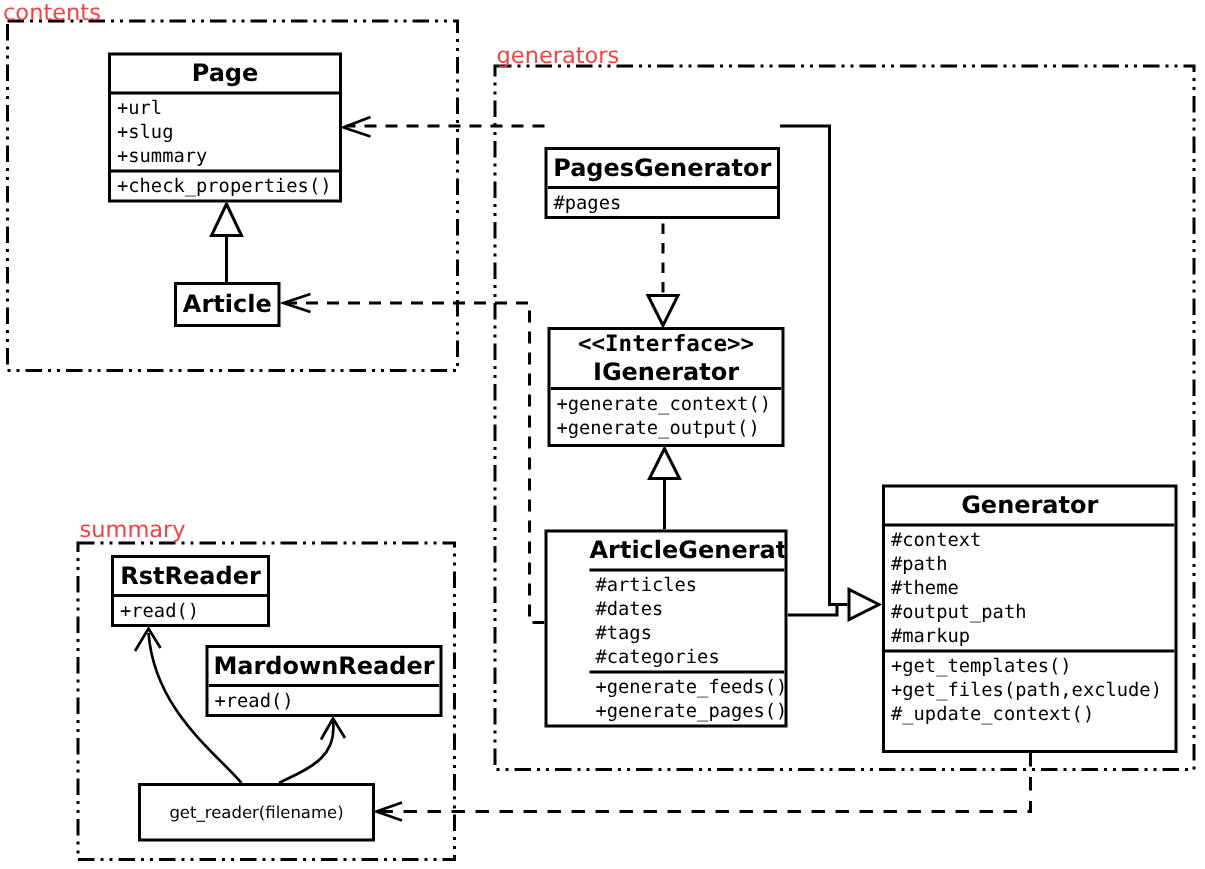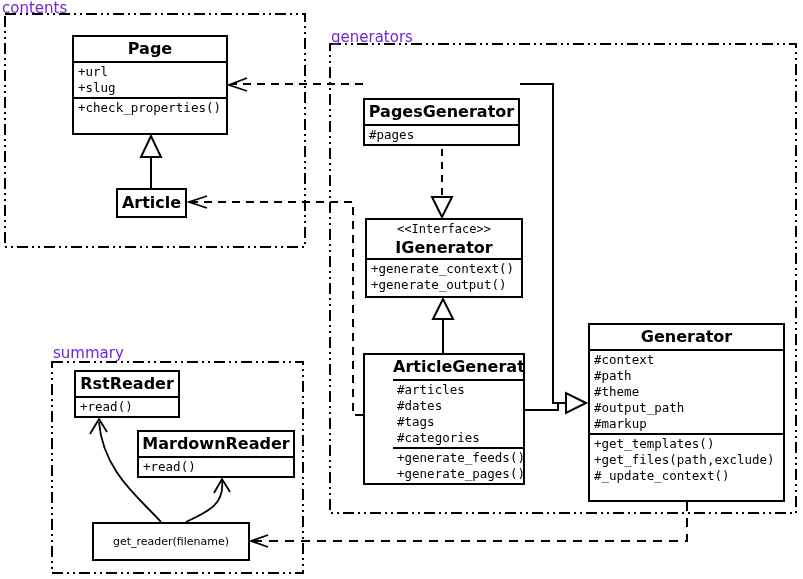--- a/index.html
+++ b/index.html
@@ -2,35 +2,35 @@
 <html><head>
 <meta charset="utf-8">
 <style>
   html,body{margin:0;padding:0;background:#ffffff;}
   .canvas{
     position:relative;width:803px;height:579px;background:#ffffff;
     font-family:"DejaVu Sans", sans-serif;color:#000;overflow:hidden;
   }
   .overlay{position:absolute;left:0;top:0;width:803px;height:579px;}
   .pkg-label{
-    position:absolute;font-size:15px;line-height:16px;color:#6d28d9;
+    position:absolute;font-size:15px;line-height:16px;color:#ef4444;
     background:transparent;white-space:nowrap;
   }
   .uml-box{
     position:absolute;box-sizing:border-box;border:2px solid #000;
     background:#fff;display:flex;flex-direction:column;overflow:hidden;
   }
   .uml-title{
     flex:0 0 auto;font-weight:bold;font-size:16px;line-height:24px;
     text-align:center;white-space:nowrap;
   }
   .stereo-wrap{flex:0 0 auto;text-align:center;padding-top:2px;}
   .stereotype{
-    font-family:"DejaVu Sans Mono", monospace;font-size:12px;line-height:15px;
-    font-weight:normal;display:block;white-space:nowrap;
+    font-family:"DejaVu Sans Mono", monospace;font-size:15px;line-height:15px;
+    font-weight:bold;display:block;white-space:nowrap;
   }
   .stereo-wrap .name{font-weight:bold;font-size:16px;line-height:21px;display:block;}
   .uml-sec{
     flex:0 0 auto;border-top:2px solid #000;
     font-family:"DejaVu Sans Mono", monospace;font-size:12.5px;line-height:16px;
     padding:1px 3px 1px 4px;white-space:nowrap;
   }
   .uml-line{white-space:nowrap;}
   .plain-box{
     position:absolute;box-sizing:border-box;border:2px solid #000;background:#fff;
@@ -100,20 +100,21 @@
 
   <div class="pkg-label" style="left:2px;top:0px;">contents</div>
   <div class="pkg-label" style="left:331px;top:29px;">generators</div>
   <div class="pkg-label" style="left:53px;top:345px;">summary</div>
 
   <div class="uml-box" style="left:72px;top:35px;width:156px;height:100px;">
     <div class="uml-title">Page</div>
     <div class="uml-sec">
       <div class="uml-line">+url</div>
       <div class="uml-line">+slug</div>
+      <div class="uml-line">+summary</div>
     </div>
     <div class="uml-sec">
       <div class="uml-line">+check_properties()</div>
     </div>
   </div>
 
   <div class="uml-box" style="left:116px;top:188px;width:71px;height:30px;">
     <div class="uml-title" style="line-height:25px;">Article</div>
   </div>
 

